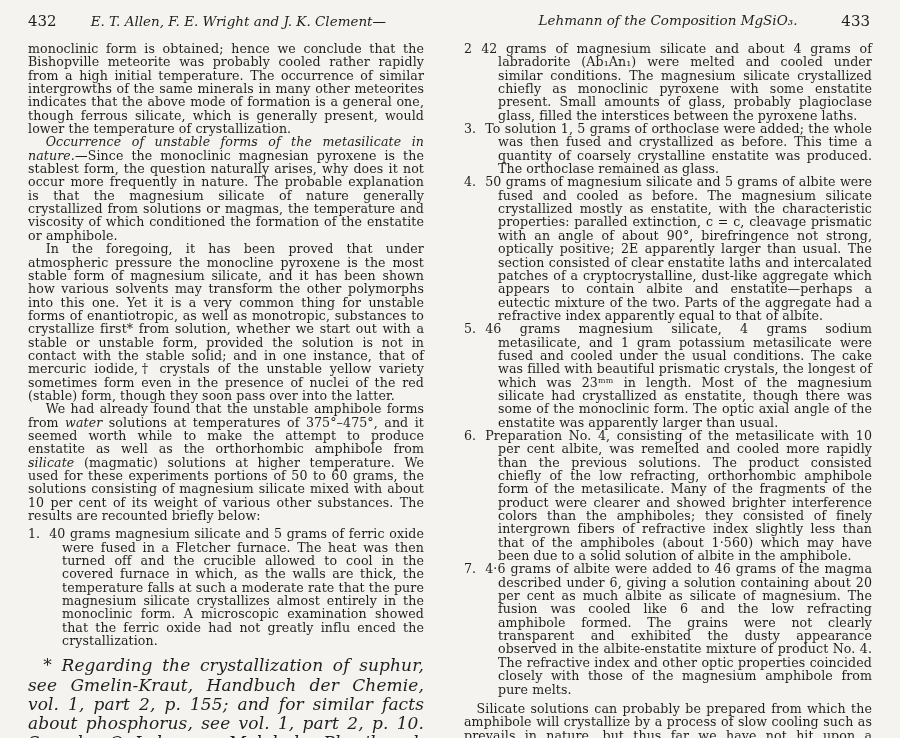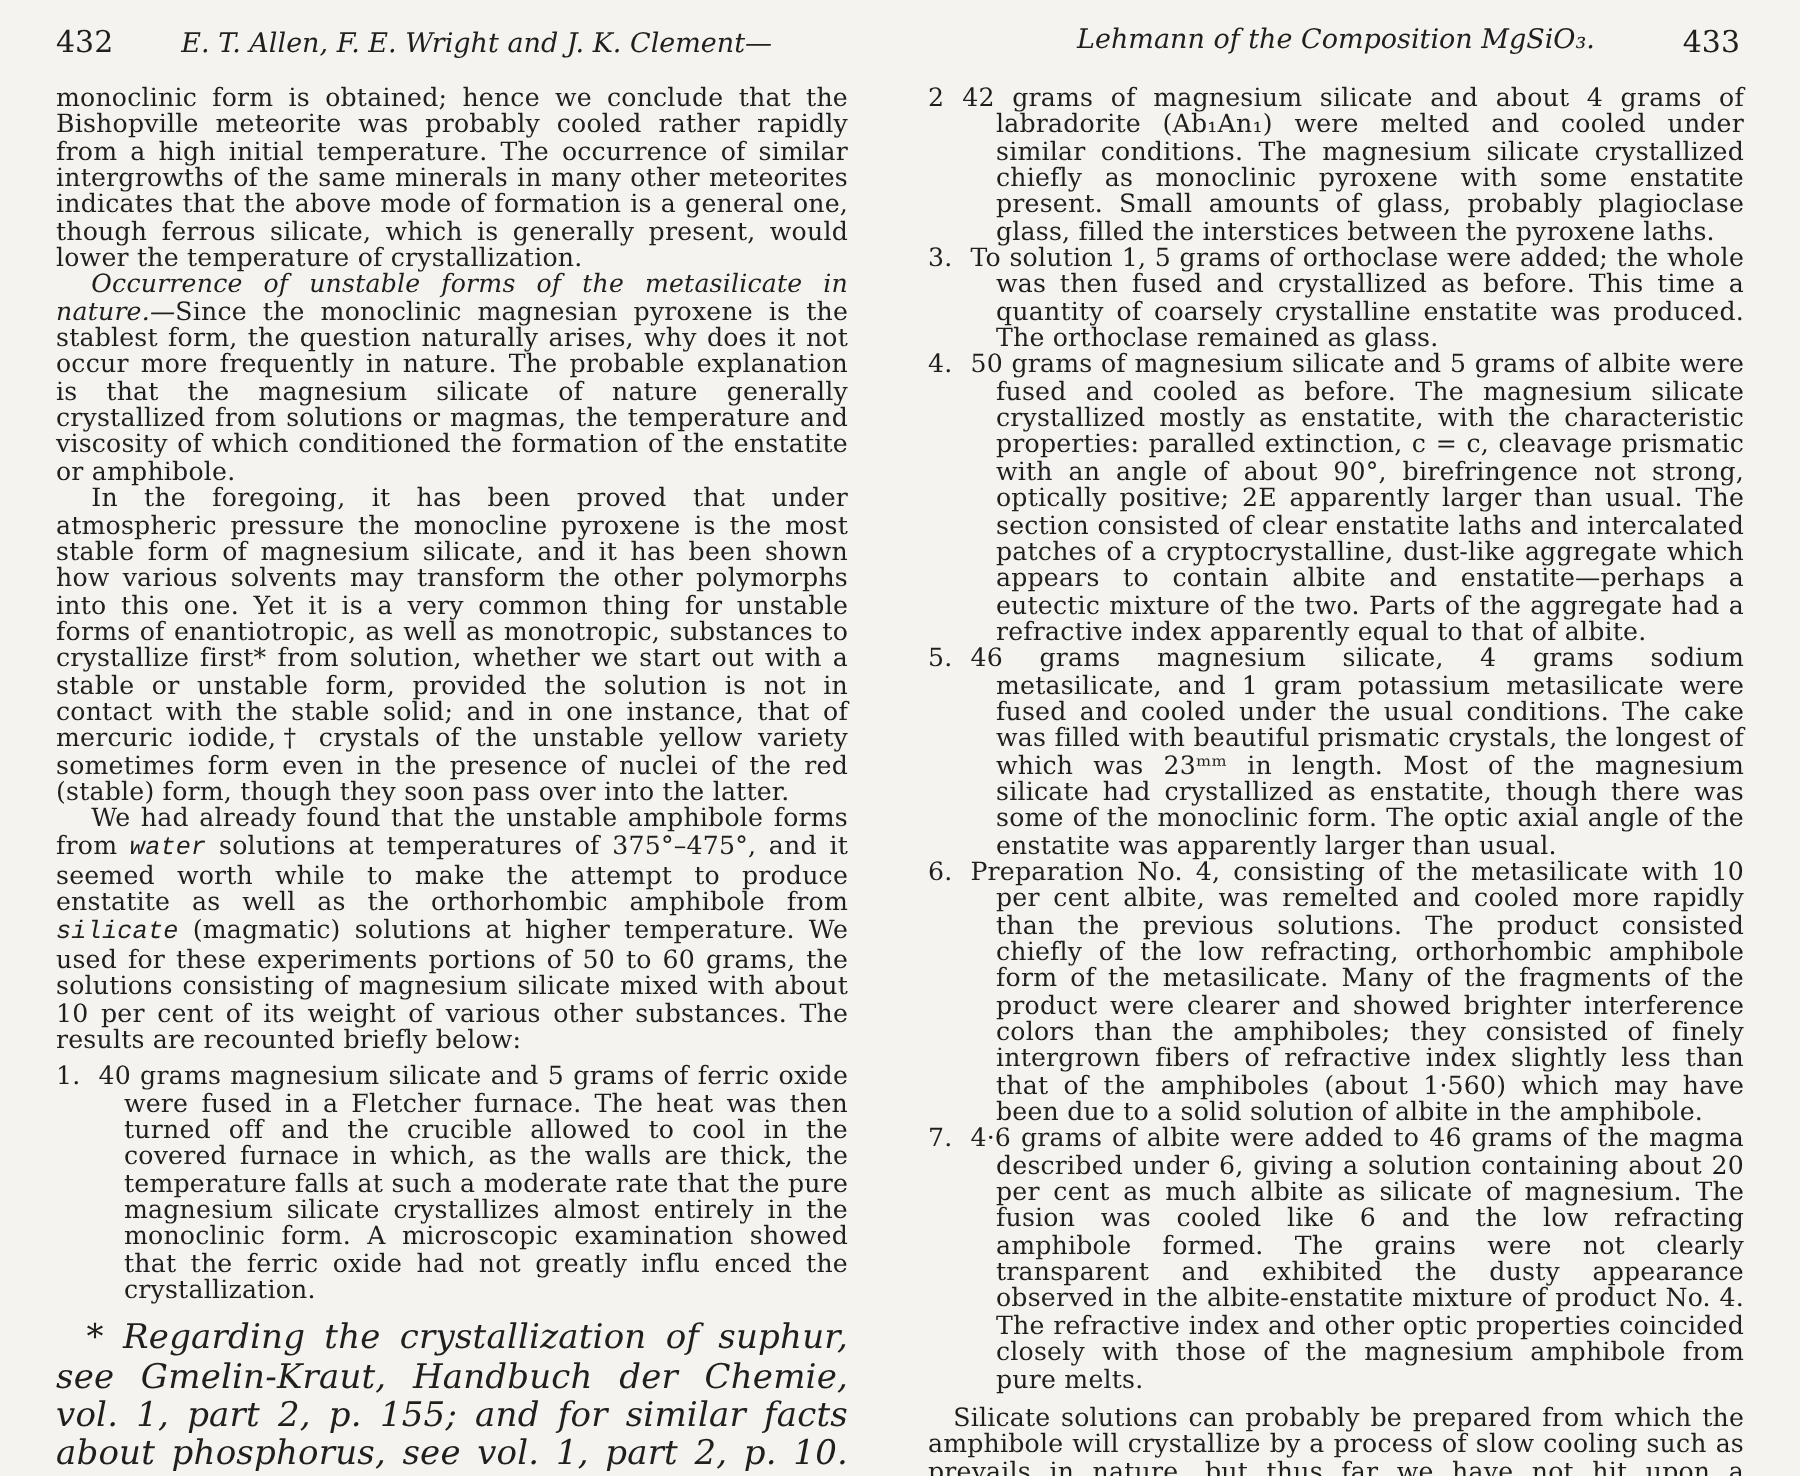--- a/index.html
+++ b/index.html
@@ -28,21 +28,21 @@
   #page-right .pagenum{position:absolute;right:2px;top:0;}
   .bodytext{
     font-size:12.6px;
     line-height:1.06;
     text-align:justify;
     letter-spacing:0.1px;
   }
   .para{margin:0;}
   .para.indent{text-indent:1.4em;}
   .lead-italic{font-style:italic;}
-  .it{font-style:italic;font-family:Liberation Mono, monospace;}
+  .it{font-style:italic;}
   .list{margin-top:5px;}
   .list-item{
     padding-left:34px;
     text-indent:-34px;
     margin:0;
   }
   .item-num{margin-right:9px;}
   .footnotes{margin-top:9px;font-size:17px;line-height:1.13;font-style:italic;}
   .footnote{margin:0;text-indent:0.9em;}
   .closing{margin-top:6px;text-indent:1em;}

